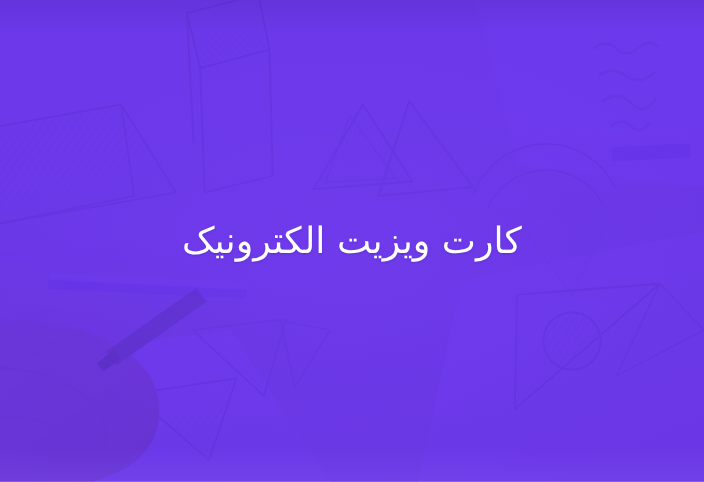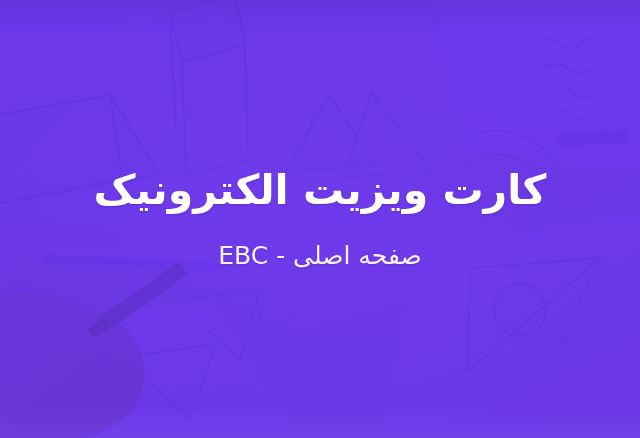--- a/index.html
+++ b/index.html
@@ -58,23 +58,23 @@
     display: flex;
     flex-direction: column;
     align-items: center;
     justify-content: center;
     text-align: center;
   }
 
   .hero-title {
     margin: 0;
     color: #ffffff;
-    font-size: 41px;
+    font-size: 33px;
     line-height: 1.18;
-    font-weight: 700;
+    font-weight: 400;
     letter-spacing: 0.2px;
     direction: rtl;
     white-space: nowrap;
     text-shadow: 0 1px 2px rgba(50,18,130,0.22);
   }
 
   .hero-subtitle {
     margin: 26px 0 0 0;
     color: #f6f3ff;
     font-size: 25px;
@@ -188,16 +188,15 @@
       </g>
     </svg>
   </div>
 
   <div class="overlay-mix"></div>
   <div class="overlay-flat"></div>
   <div class="overlay-lift"></div>
 
   <div class="hero-text">
     <h1 class="hero-title">کارت ویزیت الکترونیک</h1>
-    <div class="hero-subtitle">صفحه اصلی - EBC</div>
   </div>
 
 </div>
 
 </body></html>

